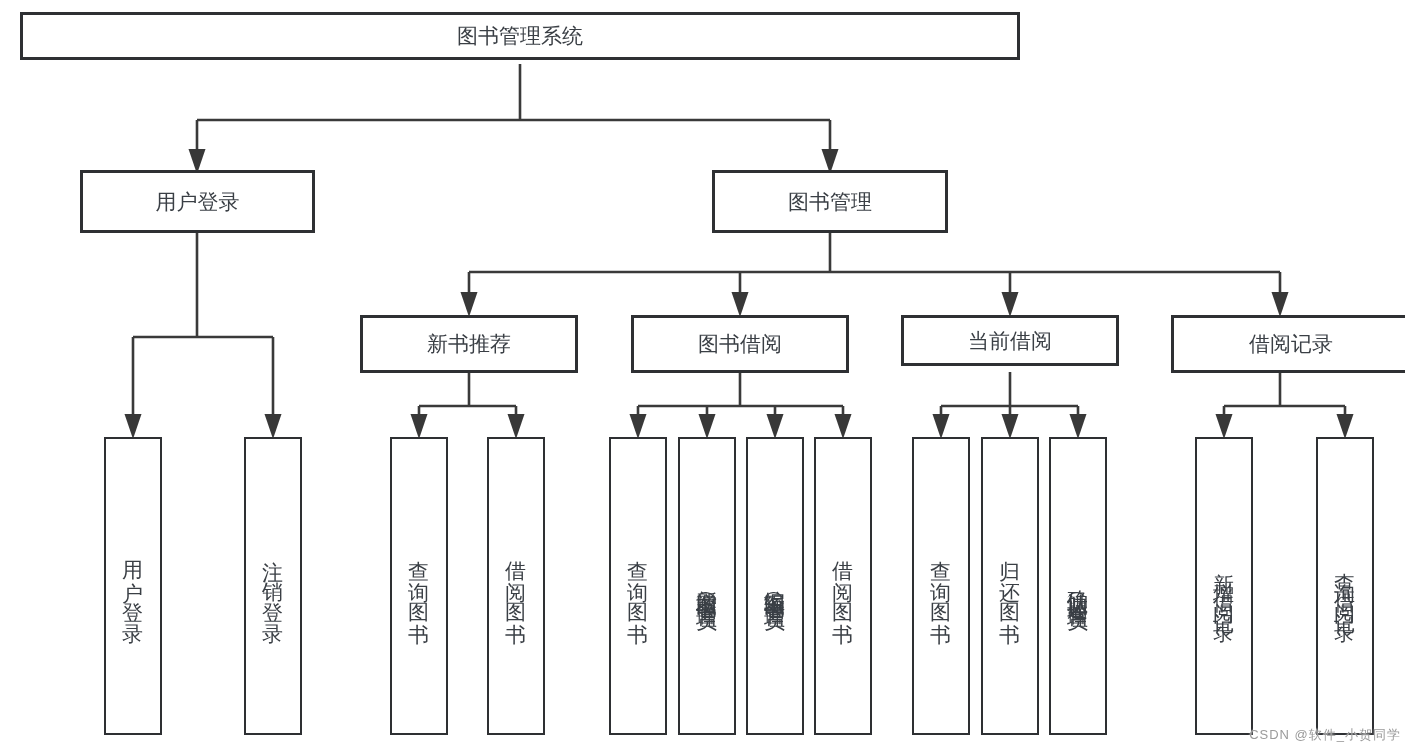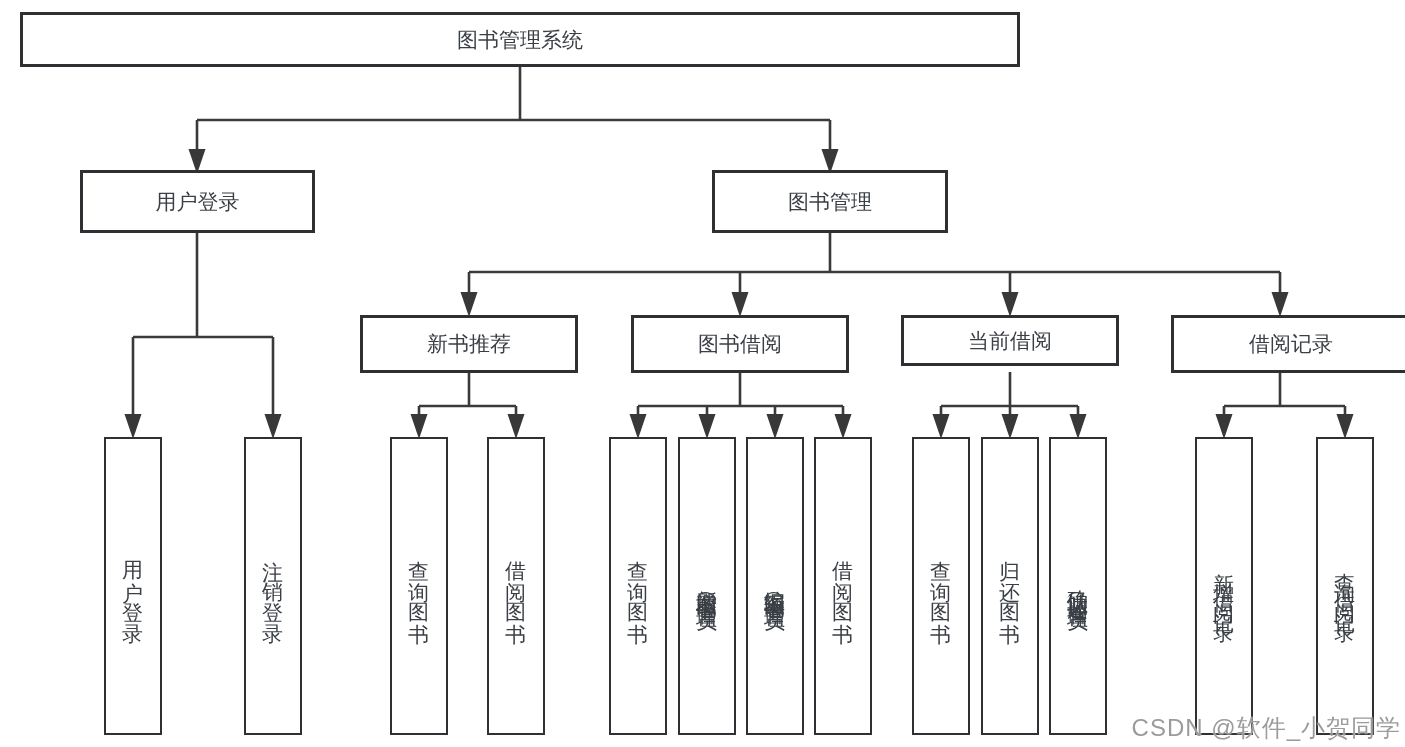--- a/index.html
+++ b/index.html
@@ -35,21 +35,21 @@
     white-space: nowrap;
     line-height: 1;
   }
   .ls-a { letter-spacing: 21px; }  
   .ls-b { letter-spacing: 10px; }  
   .ls-c { letter-spacing: 3px; }   
   .watermark {
     position: absolute;
     right: 4px;
     bottom: 3px;
-    font-size: 24px;
+    font-size: 13px;
     color: #9b9b9b;
     letter-spacing: 1px;
     text-shadow: 0 0 2px #ffffff;
   }
 </style>
 </head>
 <body>
 
 <div class="stage">
 
@@ -79,21 +79,21 @@
       <polygon points="766.5,414 783.5,414 775,439"></polygon>
       <polygon points="834.5,414 851.5,414 843,439"></polygon>
       <polygon points="932.5,414 949.5,414 941,439"></polygon>
       <polygon points="1001.5,414 1018.5,414 1010,439"></polygon>
       <polygon points="1069.5,414 1086.5,414 1078,439"></polygon>
       <polygon points="1215.5,414 1232.5,414 1224,439"></polygon>
       <polygon points="1336.5,414 1353.5,414 1345,439"></polygon>
     </g>
   </svg>
 
-  <div class="node" style="left:20px; top:12px; width:1000px; height:55px;">
+  <div class="node" style="left:20px; top:12px; width:1000px; height:48px;">
     <span>图书管理系统</span>
   </div>
 
   <div class="node" style="left:80px; top:170px; width:235px; height:63px;">
     <span>用户登录</span>
   </div>
   <div class="node" style="left:712px; top:170px; width:236px; height:63px;justify-content:center;">
     <span>图书管理</span>
   </div>
 

